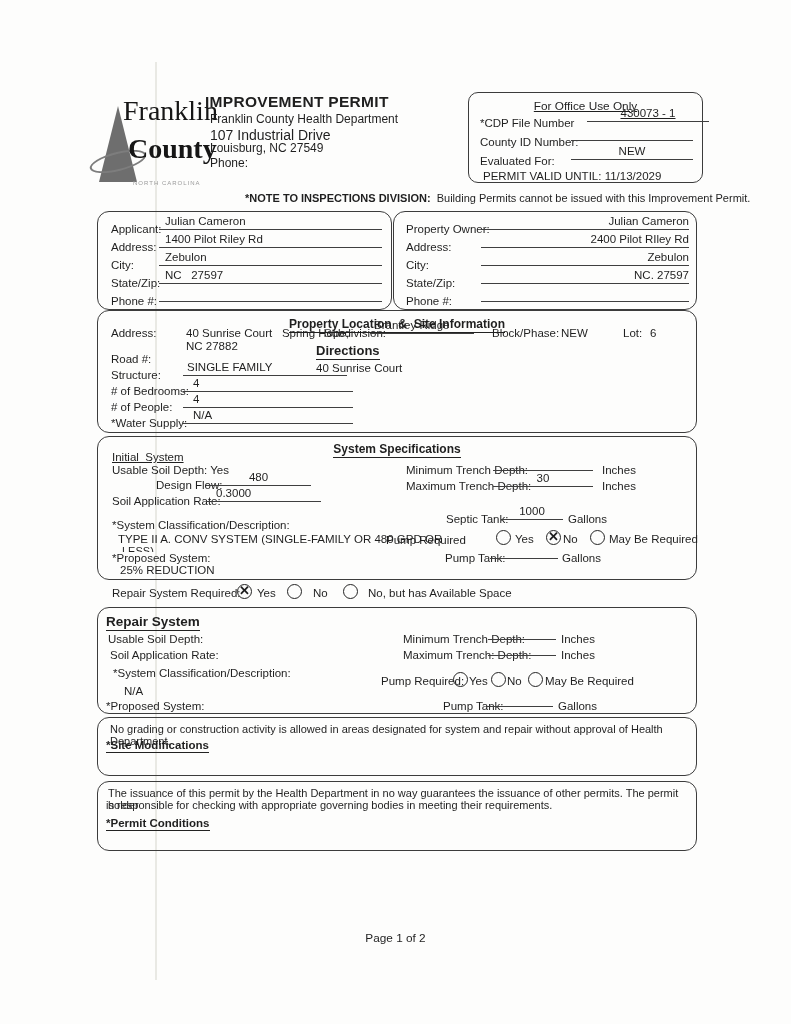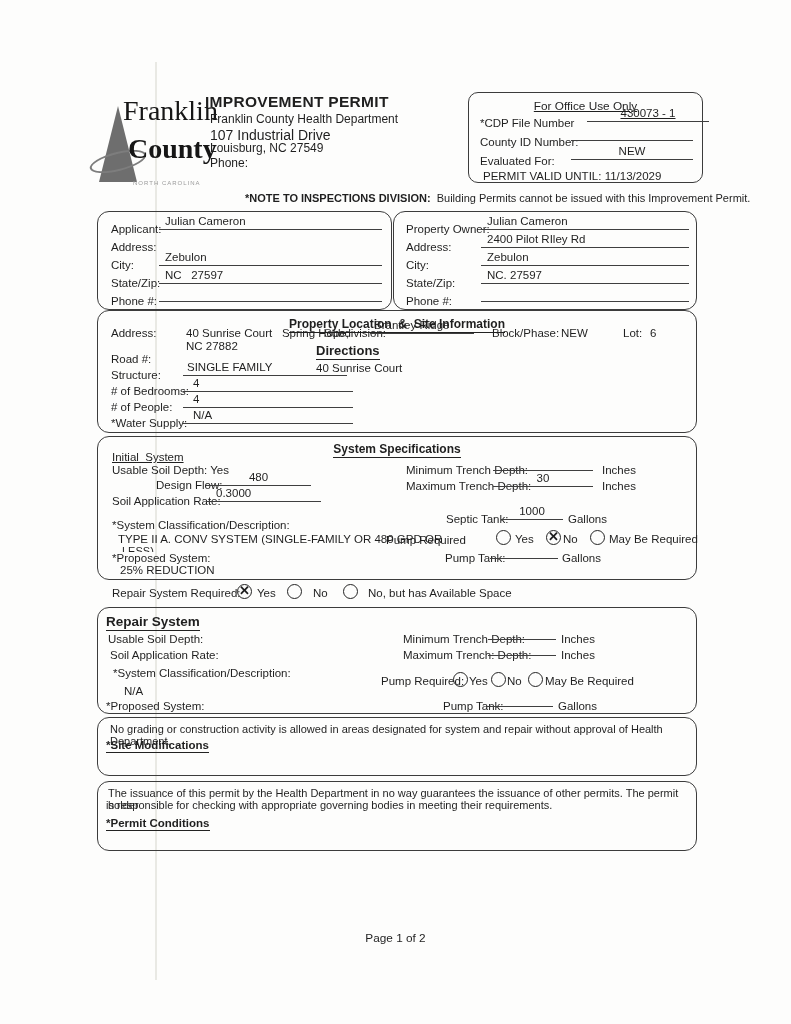--- a/index.html
+++ b/index.html
@@ -61,29 +61,30 @@
   <div class="a lbl" style="left:483px;top:170px;font-size:11.5px;">PERMIT VALID UNTIL: 11/13/2029</div>
 
   <div class="a" style="left:245px;top:192px;font-size:11px;">
     <span class="b">*NOTE TO INSPECTIONS DIVISION:</span><span class="pre">  Building Permits cannot be issued with this Improvement Permit.</span>
   </div>
 
   <div class="box" style="left:97px;top:211px;width:293px;height:97px;">
     <div class="a lbl" style="left:13px;top:11px;">Applicant:</div>
     <div class="fill" style="left:61px;top:3px;width:217px;padding-left:6px;">Julian Cameron</div>
     <div class="a lbl" style="left:13px;top:29px;">Address:</div>
+    <div class="fill" style="left:61px;top:21px;width:217px;padding-left:6px;">1400 Pilot Riley Rd</div>
     <div class="a lbl" style="left:13px;top:47px;">City:</div>
     <div class="fill" style="left:61px;top:39px;width:217px;padding-left:6px;">Zebulon</div>
     <div class="a lbl" style="left:13px;top:65px;">State/Zip:</div>
     <div class="fill" style="left:61px;top:57px;width:217px;padding-left:6px;">NC   27597</div>
     <div class="a lbl" style="left:13px;top:83px;">Phone #:</div>
     <div class="fill" style="left:61px;top:75px;width:217px;padding-left:6px;"></div>
   </div>
 
-  <div class="box" style="left:393px;top:211px;width:302px;height:97px;">
+  <div class="box" style="left:393px;top:211px;width:302px;height:97px;text-align:right;">
     <div class="a lbl" style="left:12px;top:11px;">Property Owner:</div>
     <div class="fill" style="left:87px;top:3px;width:202px;padding-left:6px;">Julian Cameron</div>
     <div class="a lbl" style="left:12px;top:29px;">Address:</div>
     <div class="fill" style="left:87px;top:21px;width:202px;padding-left:6px;">2400 Pilot RIley Rd</div>
     <div class="a lbl" style="left:12px;top:47px;">City:</div>
     <div class="fill" style="left:87px;top:39px;width:202px;padding-left:6px;">Zebulon</div>
     <div class="a lbl" style="left:12px;top:65px;">State/Zip:</div>
     <div class="fill" style="left:87px;top:57px;width:202px;padding-left:6px;">NC. 27597</div>
     <div class="a lbl" style="left:12px;top:83px;">Phone #:</div>
     <div class="fill" style="left:87px;top:75px;width:202px;padding-left:6px;"></div>

